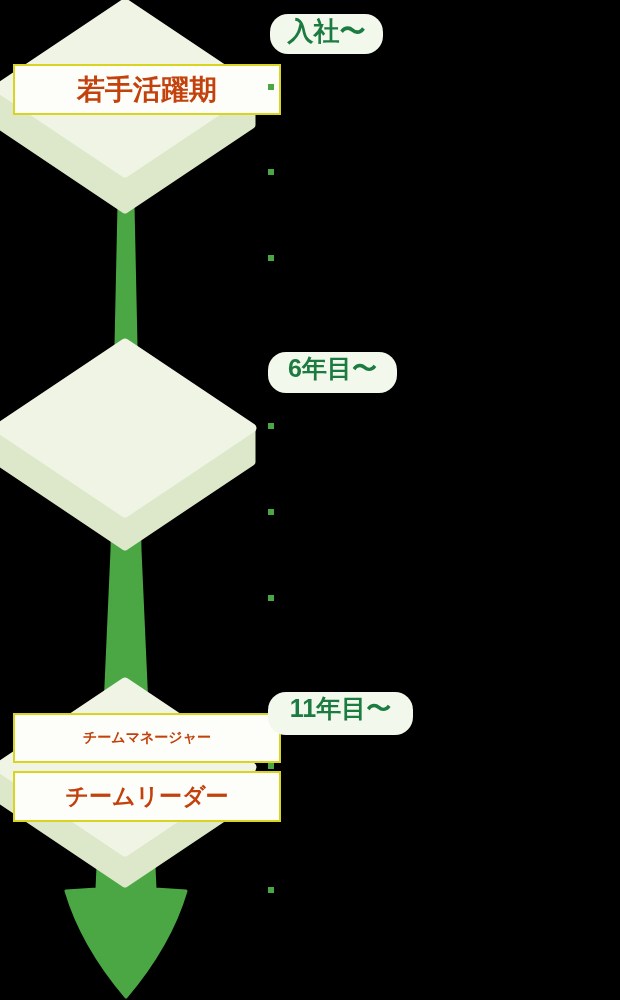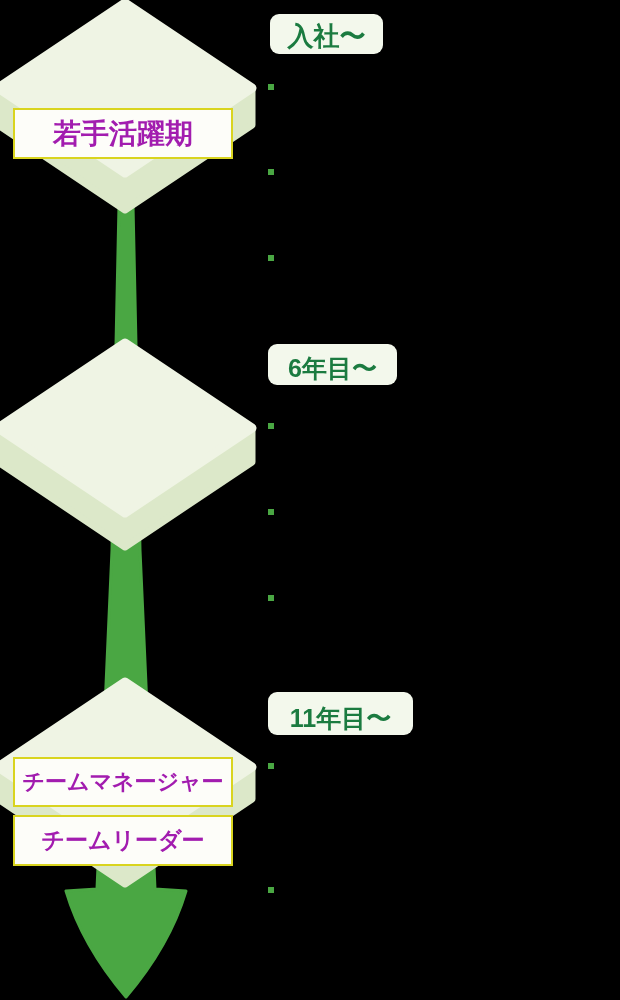--- a/index.html
+++ b/index.html
@@ -16,50 +16,49 @@
     font-family: "Liberation Sans", "DejaVu Sans", sans-serif;
   }
   .canvas svg {
     position: absolute;
     left: 0;
     top: 0;
   }
   .stage-label {
     position: absolute;
     left: 13px;
-    width: 220px;
+    width: 268px;
     box-sizing: border-box;
     background: #fdfdf9;
     border: 2px solid #d9d41f;
     display: flex;
     align-items: center;
     justify-content: center;
-    color: #a21caf;
+    color: #c2410c;
     font-weight: bold;
     z-index: 3;
-    margin-top: 44px;
   }
   .box1 { top: 64px;  height: 51px; font-size: 28px; }
   .box2 { top: 402px; height: 51px; font-size: 26px; }
-  .box3a { top: 713px; height: 50px; font-size: 22px; }
+  .box3a { top: 713px; height: 50px; font-size: 14px; }
   .box3b { top: 771px; height: 51px; font-size: 23px; }
   .period-badge {
     position: absolute;
     box-sizing: border-box;
     background: #f3f8ec;
-    border-radius: 9px;
+    border-radius: 18px;
     display: flex;
-    align-items: flex-end;
+    align-items: flex-start;
     justify-content: center;
     color: #1b7b40;
     font-weight: bold;
     z-index: 3;
   }
   .badge1 { left: 270px; top: 14px;  width: 113px; height: 40px; font-size: 26px; }
-  .badge2 { left: 268px; top: 344px; width: 129px; height: 41px; font-size: 25px; }
+  .badge2 { left: 268px; top: 352px; width: 129px; height: 41px; font-size: 25px; }
   .badge3 { left: 268px; top: 692px; width: 145px; height: 43px; font-size: 25px; }
   .bullet {
     position: absolute;
     left: 268px;
     width: 6px;
     height: 6px;
     background: #4aa743;
     z-index: 3;
   }
 </style>

